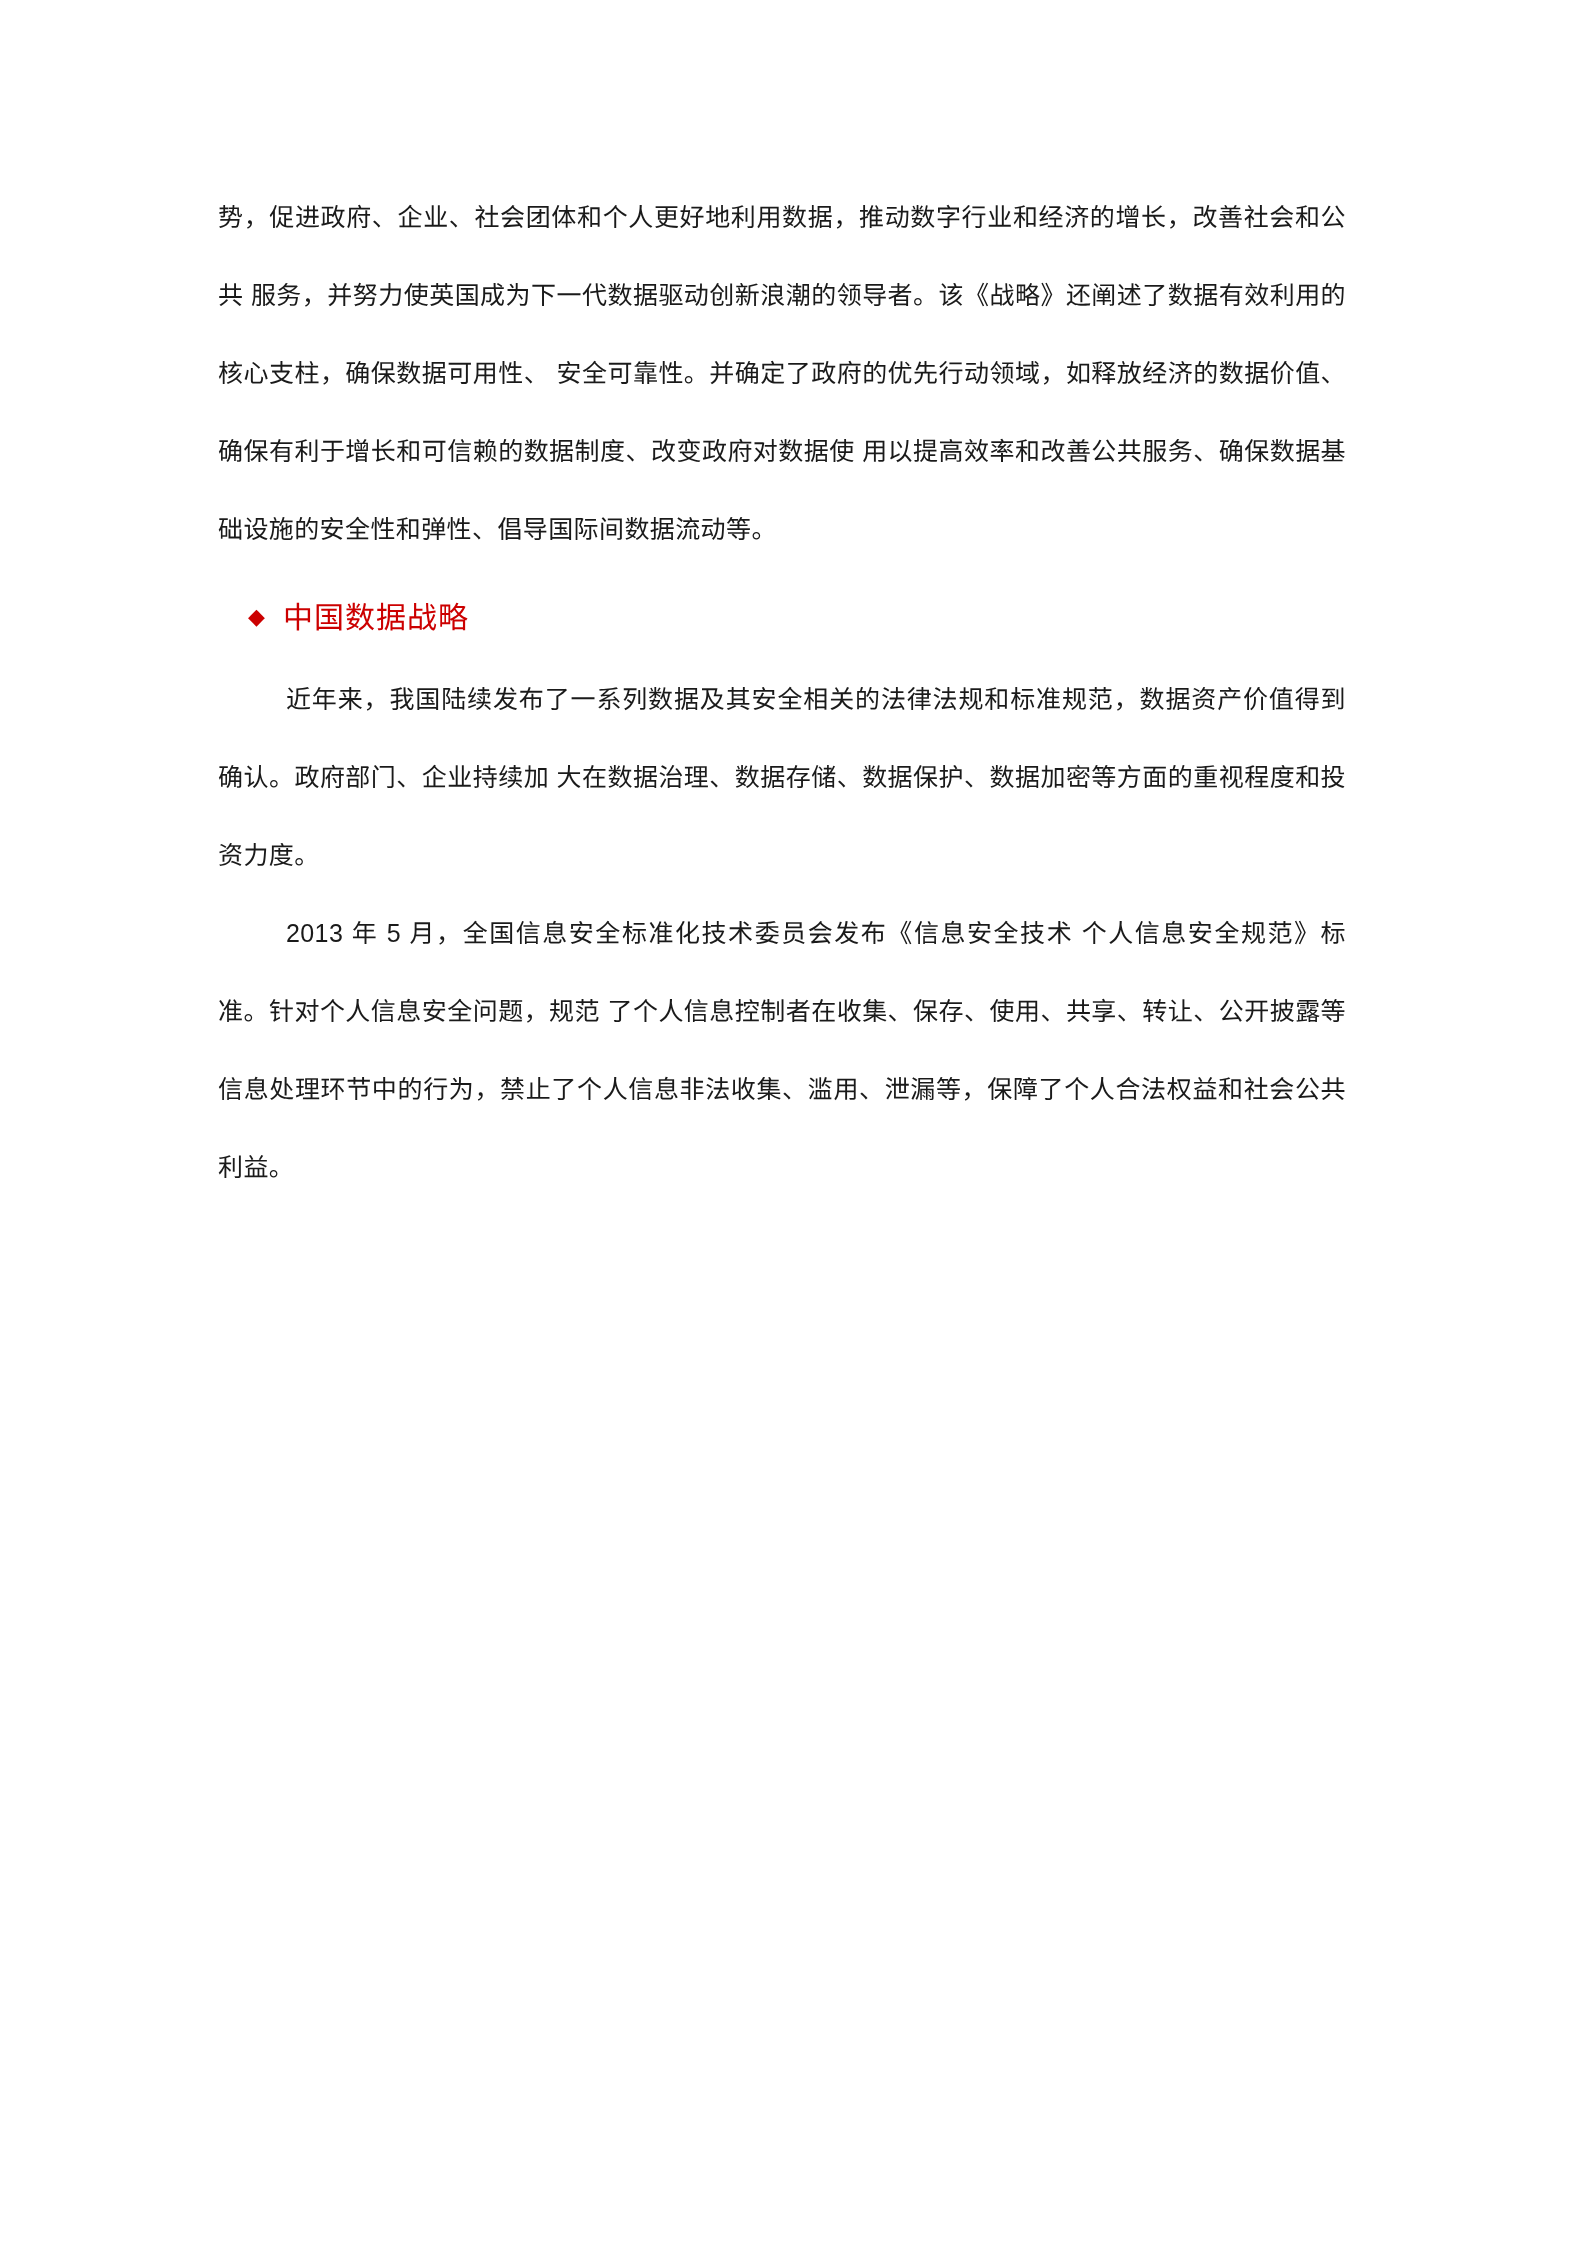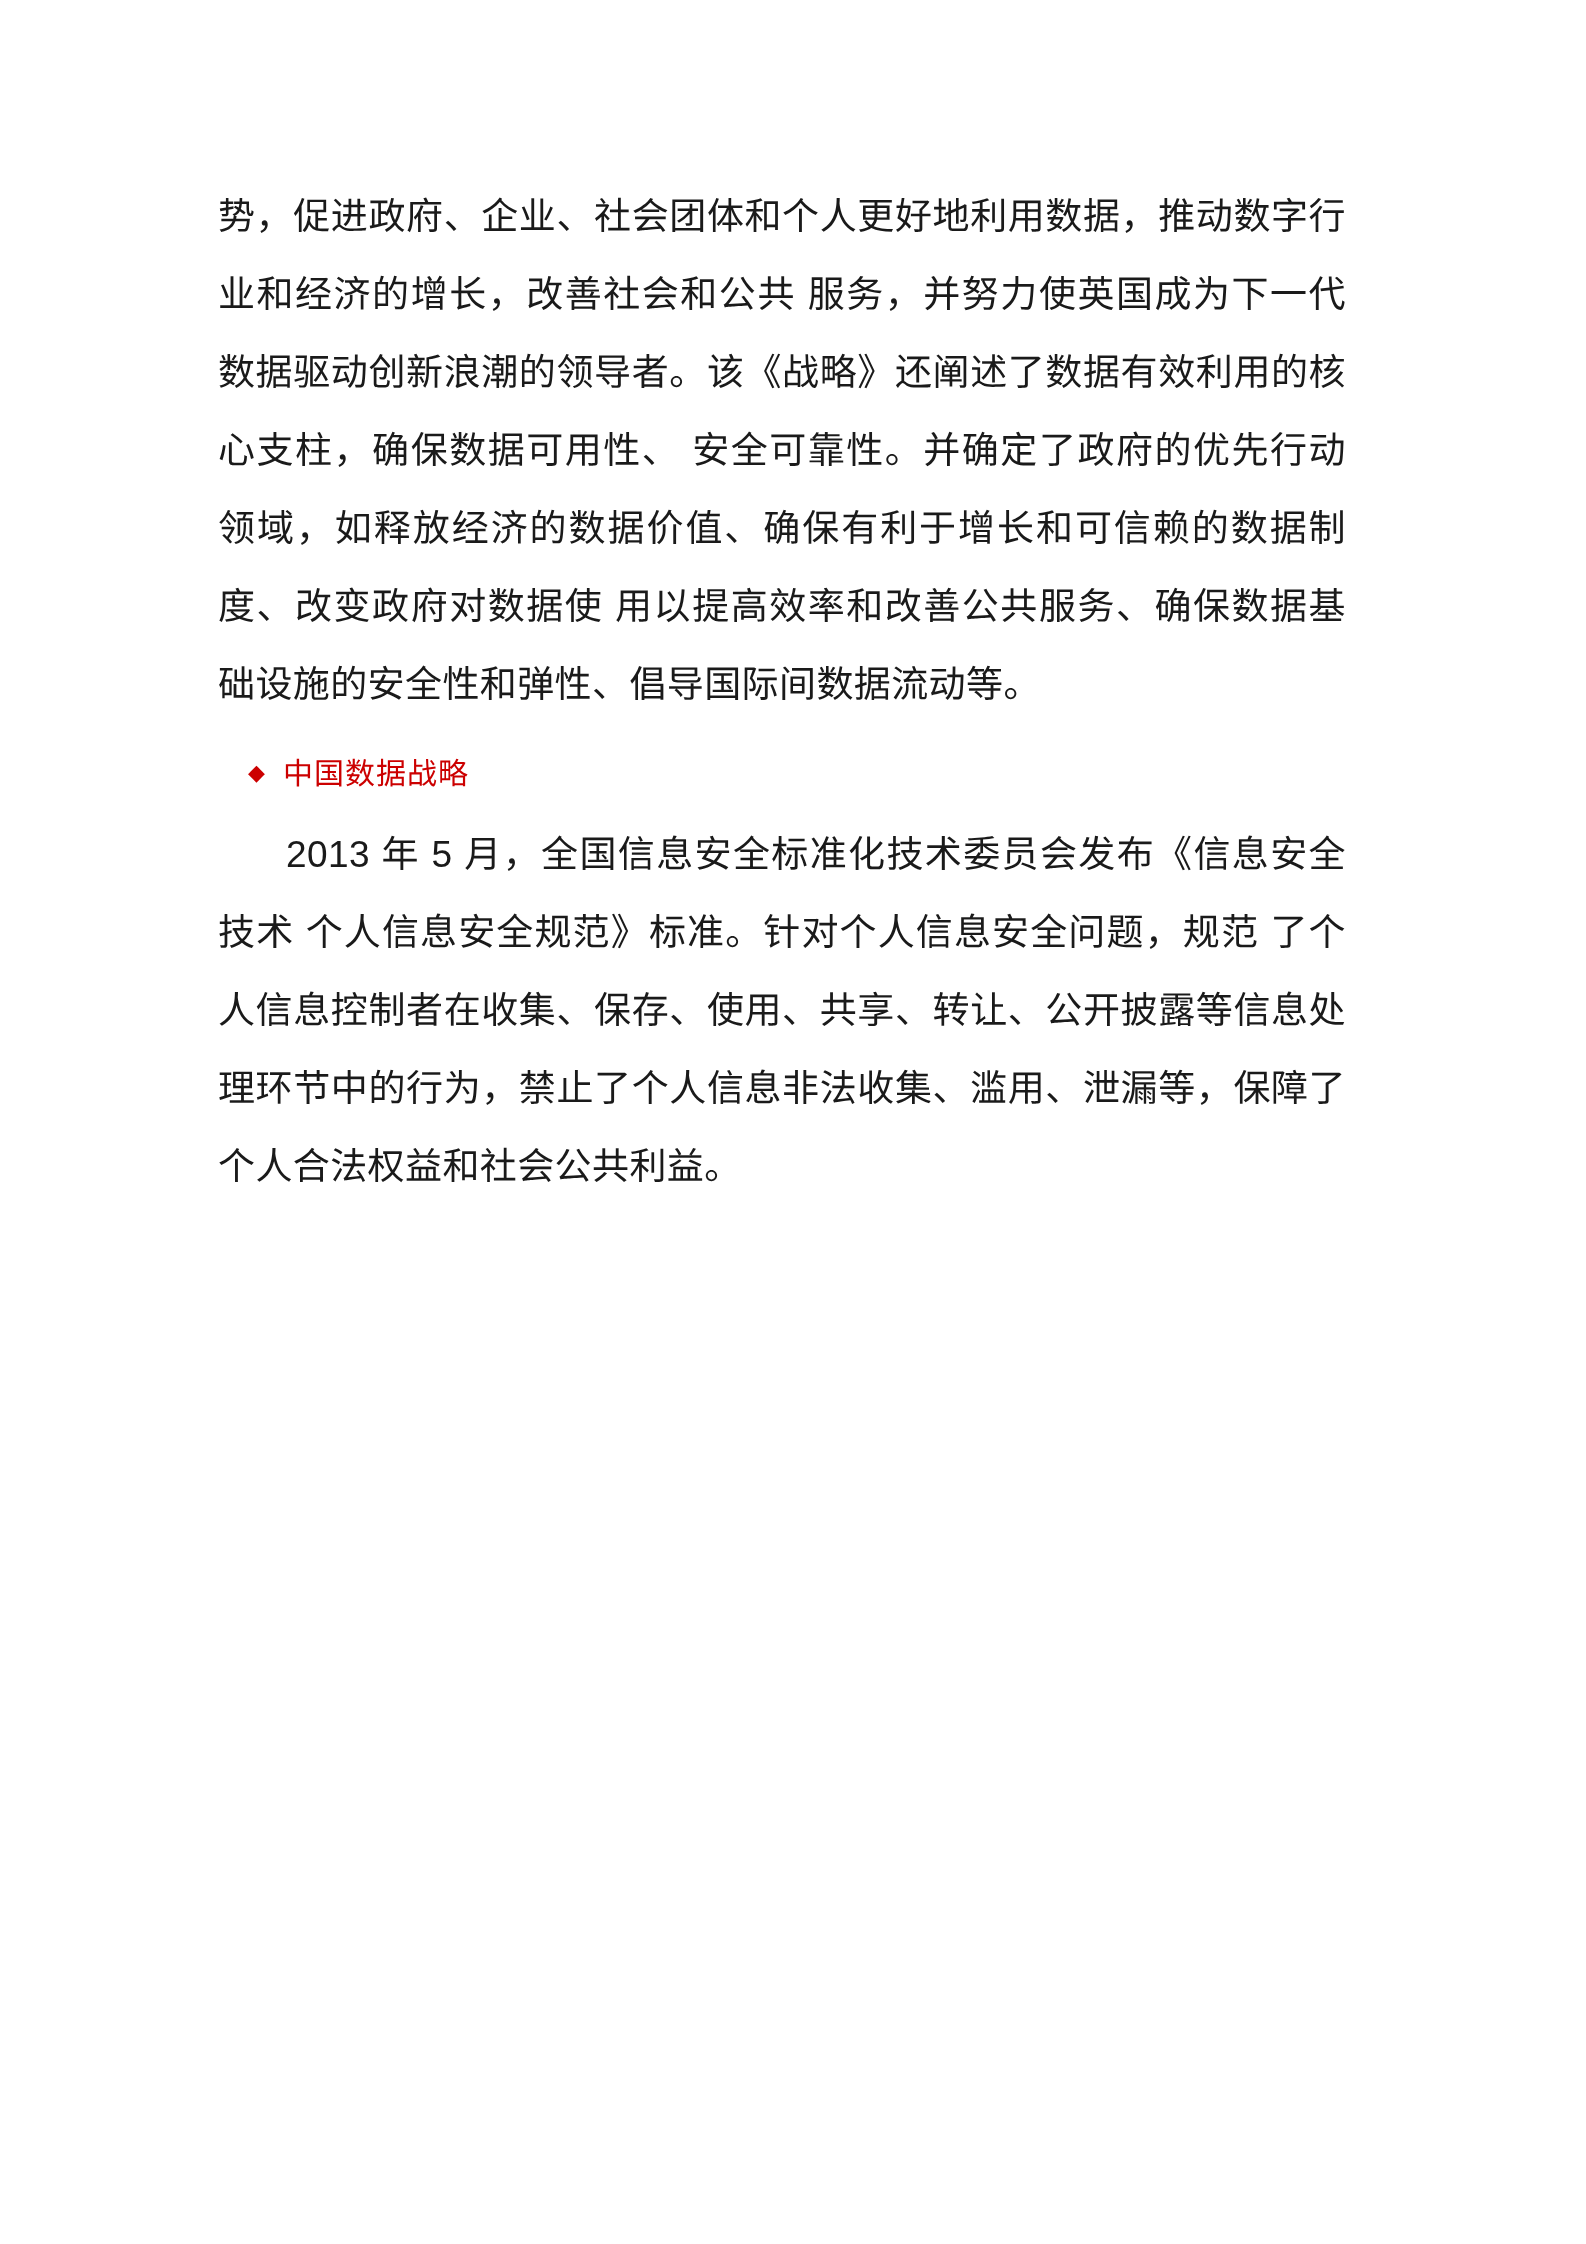--- a/index.html
+++ b/index.html
@@ -25,21 +25,21 @@
 
   .content {
     position: absolute;
     left: 218px;
     top: 178px;
     width: 1128px;
   }
 
   
   .para {
-    font-size: 37px;
+    font-size: 25px;
     line-height: 78px;
     color: #1a1a1a;
     text-align: justify;
     text-justify: inter-ideograph;
     letter-spacing: 0.4px;
     margin: 0;
     font-weight: 400;
     word-break: break-all;
   }
 
@@ -85,17 +85,18 @@
   <div class="content">
 
     <p class="para cont">势，促进政府、企业、社会团体和个人更好地利用数据，推动数字行业和经济的增长，改善社会和公共 服务，并努力使英国成为下一代数据驱动创新浪潮的领导者。该《战略》还阐述了数据有效利用的核心支柱，确保数据可用性、 安全可靠性。并确定了政府的优先行动领域，如释放经济的数据价值、确保有利于增长和可信赖的数据制度、改变政府对数据使 用以提高效率和改善公共服务、确保数据基础设施的安全性和弹性、倡导国际间数据流动等。</p>
 
     <div class="heading">
       <span class="bullet">◆</span>
       <span class="heading-text">中国数据战略</span>
     </div>
 
 
+    <p class="para indent">近年来，我国陆续发布了一系列数据及其安全相关的法律法规和标准规范，数据资产价值得到确认。政府部门、企业持续加 大在数据治理、数据存储、数据保护、数据加密等方面的重视程度和投资力度。</p>
 
     <p class="para indent">2013 年 5 月，全国信息安全标准化技术委员会发布《信息安全技术 个人信息安全规范》标准。针对个人信息安全问题，规范 了个人信息控制者在收集、保存、使用、共享、转让、公开披露等信息处理环节中的行为，禁止了个人信息非法收集、滥用、泄漏等，保障了个人合法权益和社会公共利益。</p>
 
   </div>
 </div>
 
 </body></html>

